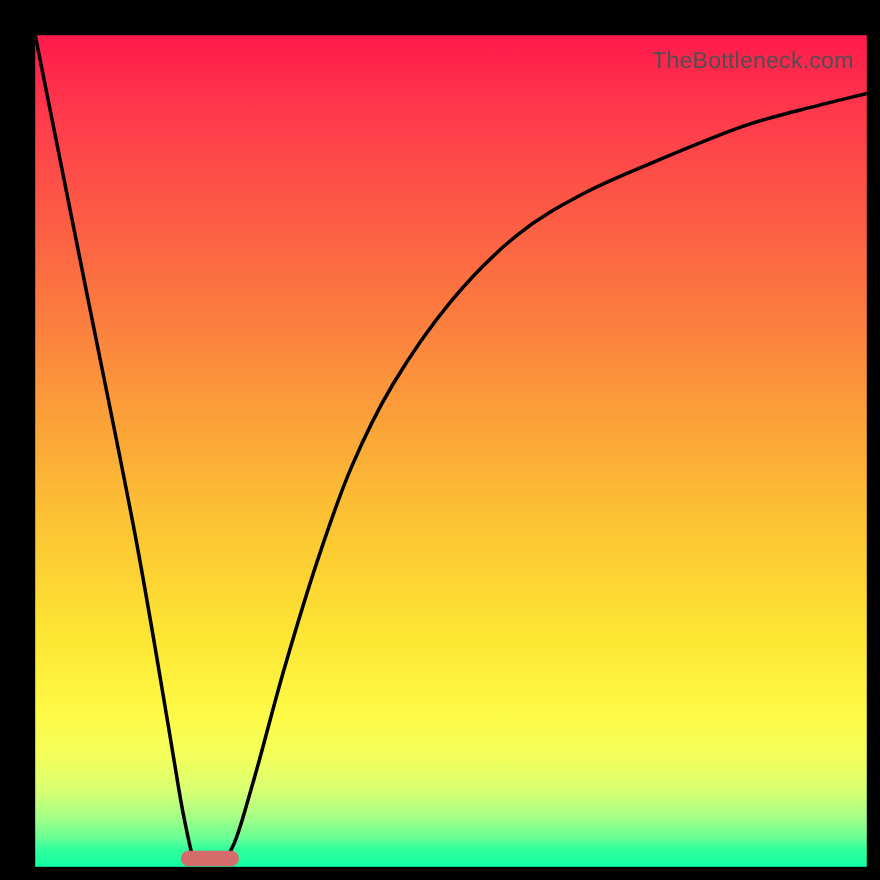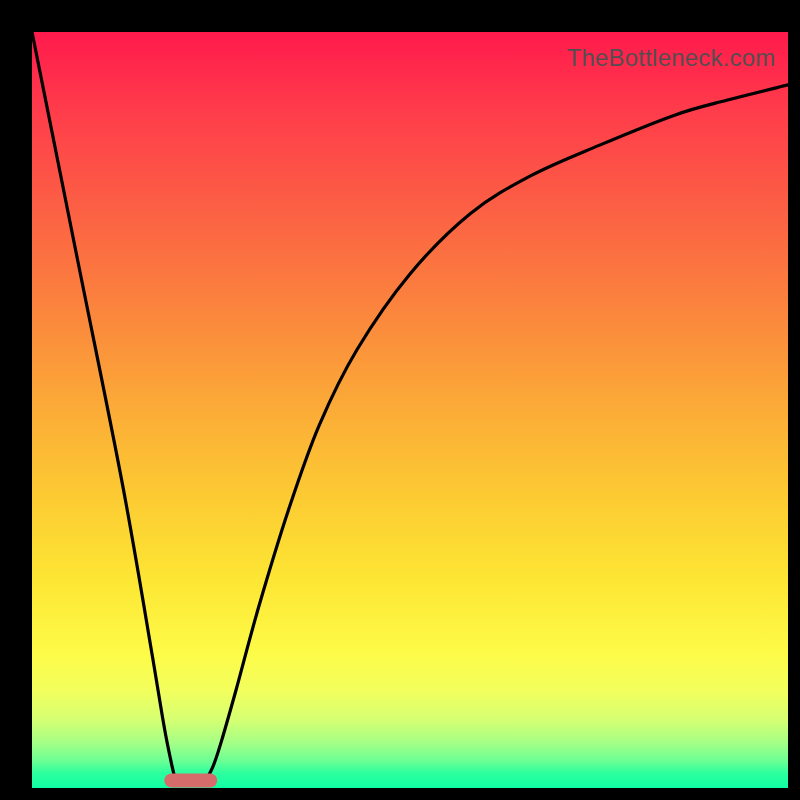--- a/index.html
+++ b/index.html
@@ -41,21 +41,21 @@
       #69ff95 96.5%,
       #2dff9e 98%,
       #10ffa3 100%
     );
   }
   .attribution {
     position: absolute;
     top: 12px;
     right: 12px;
     font-family: Verdana, Geneva, sans-serif;
-    font-size: 24px;
+    font-size: 21px;
     font-weight: 400;
     color: #4e4f50;
     letter-spacing: 0.2px;
     user-select: none;
     text-align: center;
   }
   .curve-svg {
     position: absolute;
     left: 0; top: 0;
     width: 756px;

